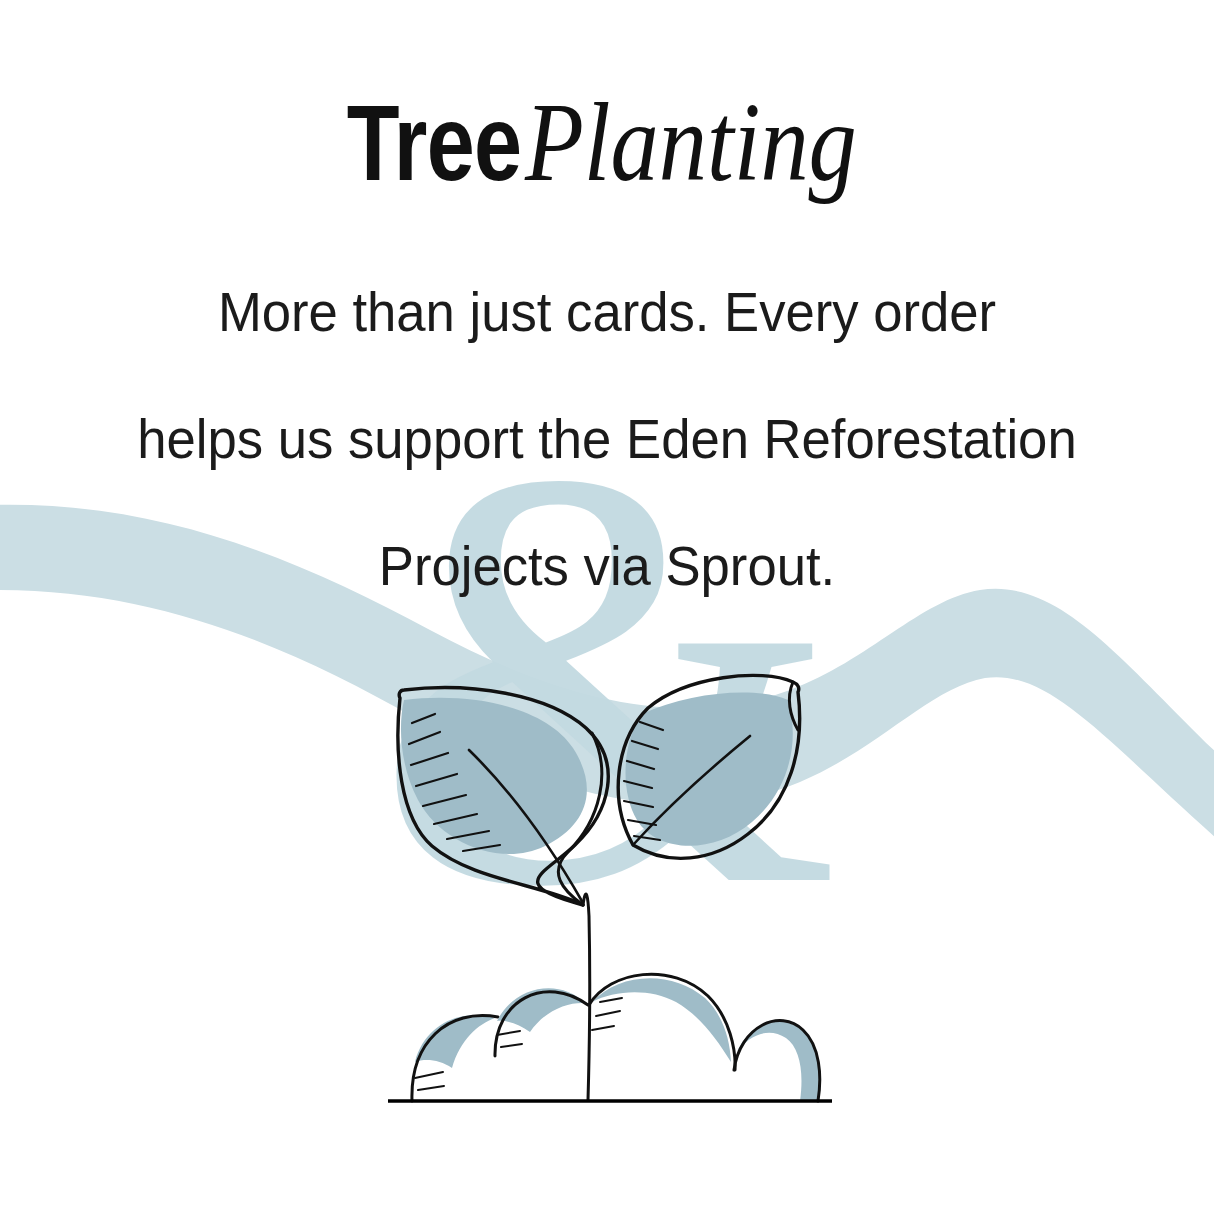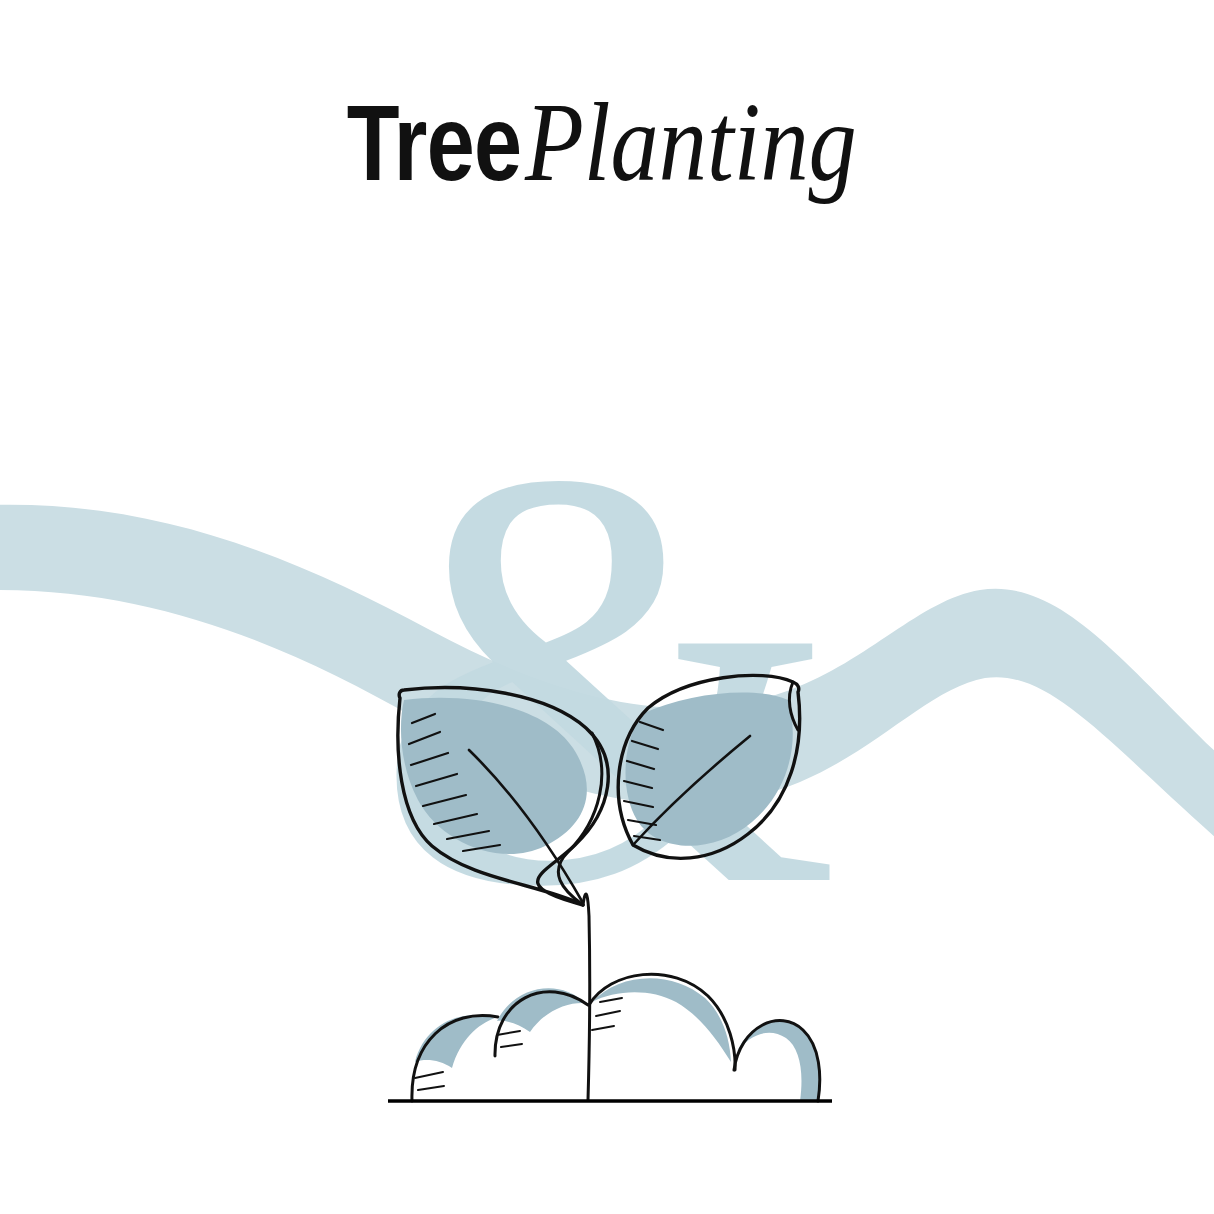--- a/index.html
+++ b/index.html
@@ -229,15 +229,20 @@
       <line x1="388" y1="1101" x2="832" y2="1101" stroke="#000000" stroke-width="3.4" stroke-linecap="butt"></line>
     </g>
   </svg>
 
   <div id="content">
 
     <div class="heading">
       <span class="heading-bold">Tree</span><span class="heading-italic">Planting</span>
     </div>
 
+    <div class="body-copy">
+      <span class="body-line">More than just cards. Every order</span>
+      <span class="body-line">helps us support the Eden Reforestation</span>
+      <span class="body-line">Projects via Sprout.</span>
+    </div>
 
   </div>
 </div>
 
 </body></html>

